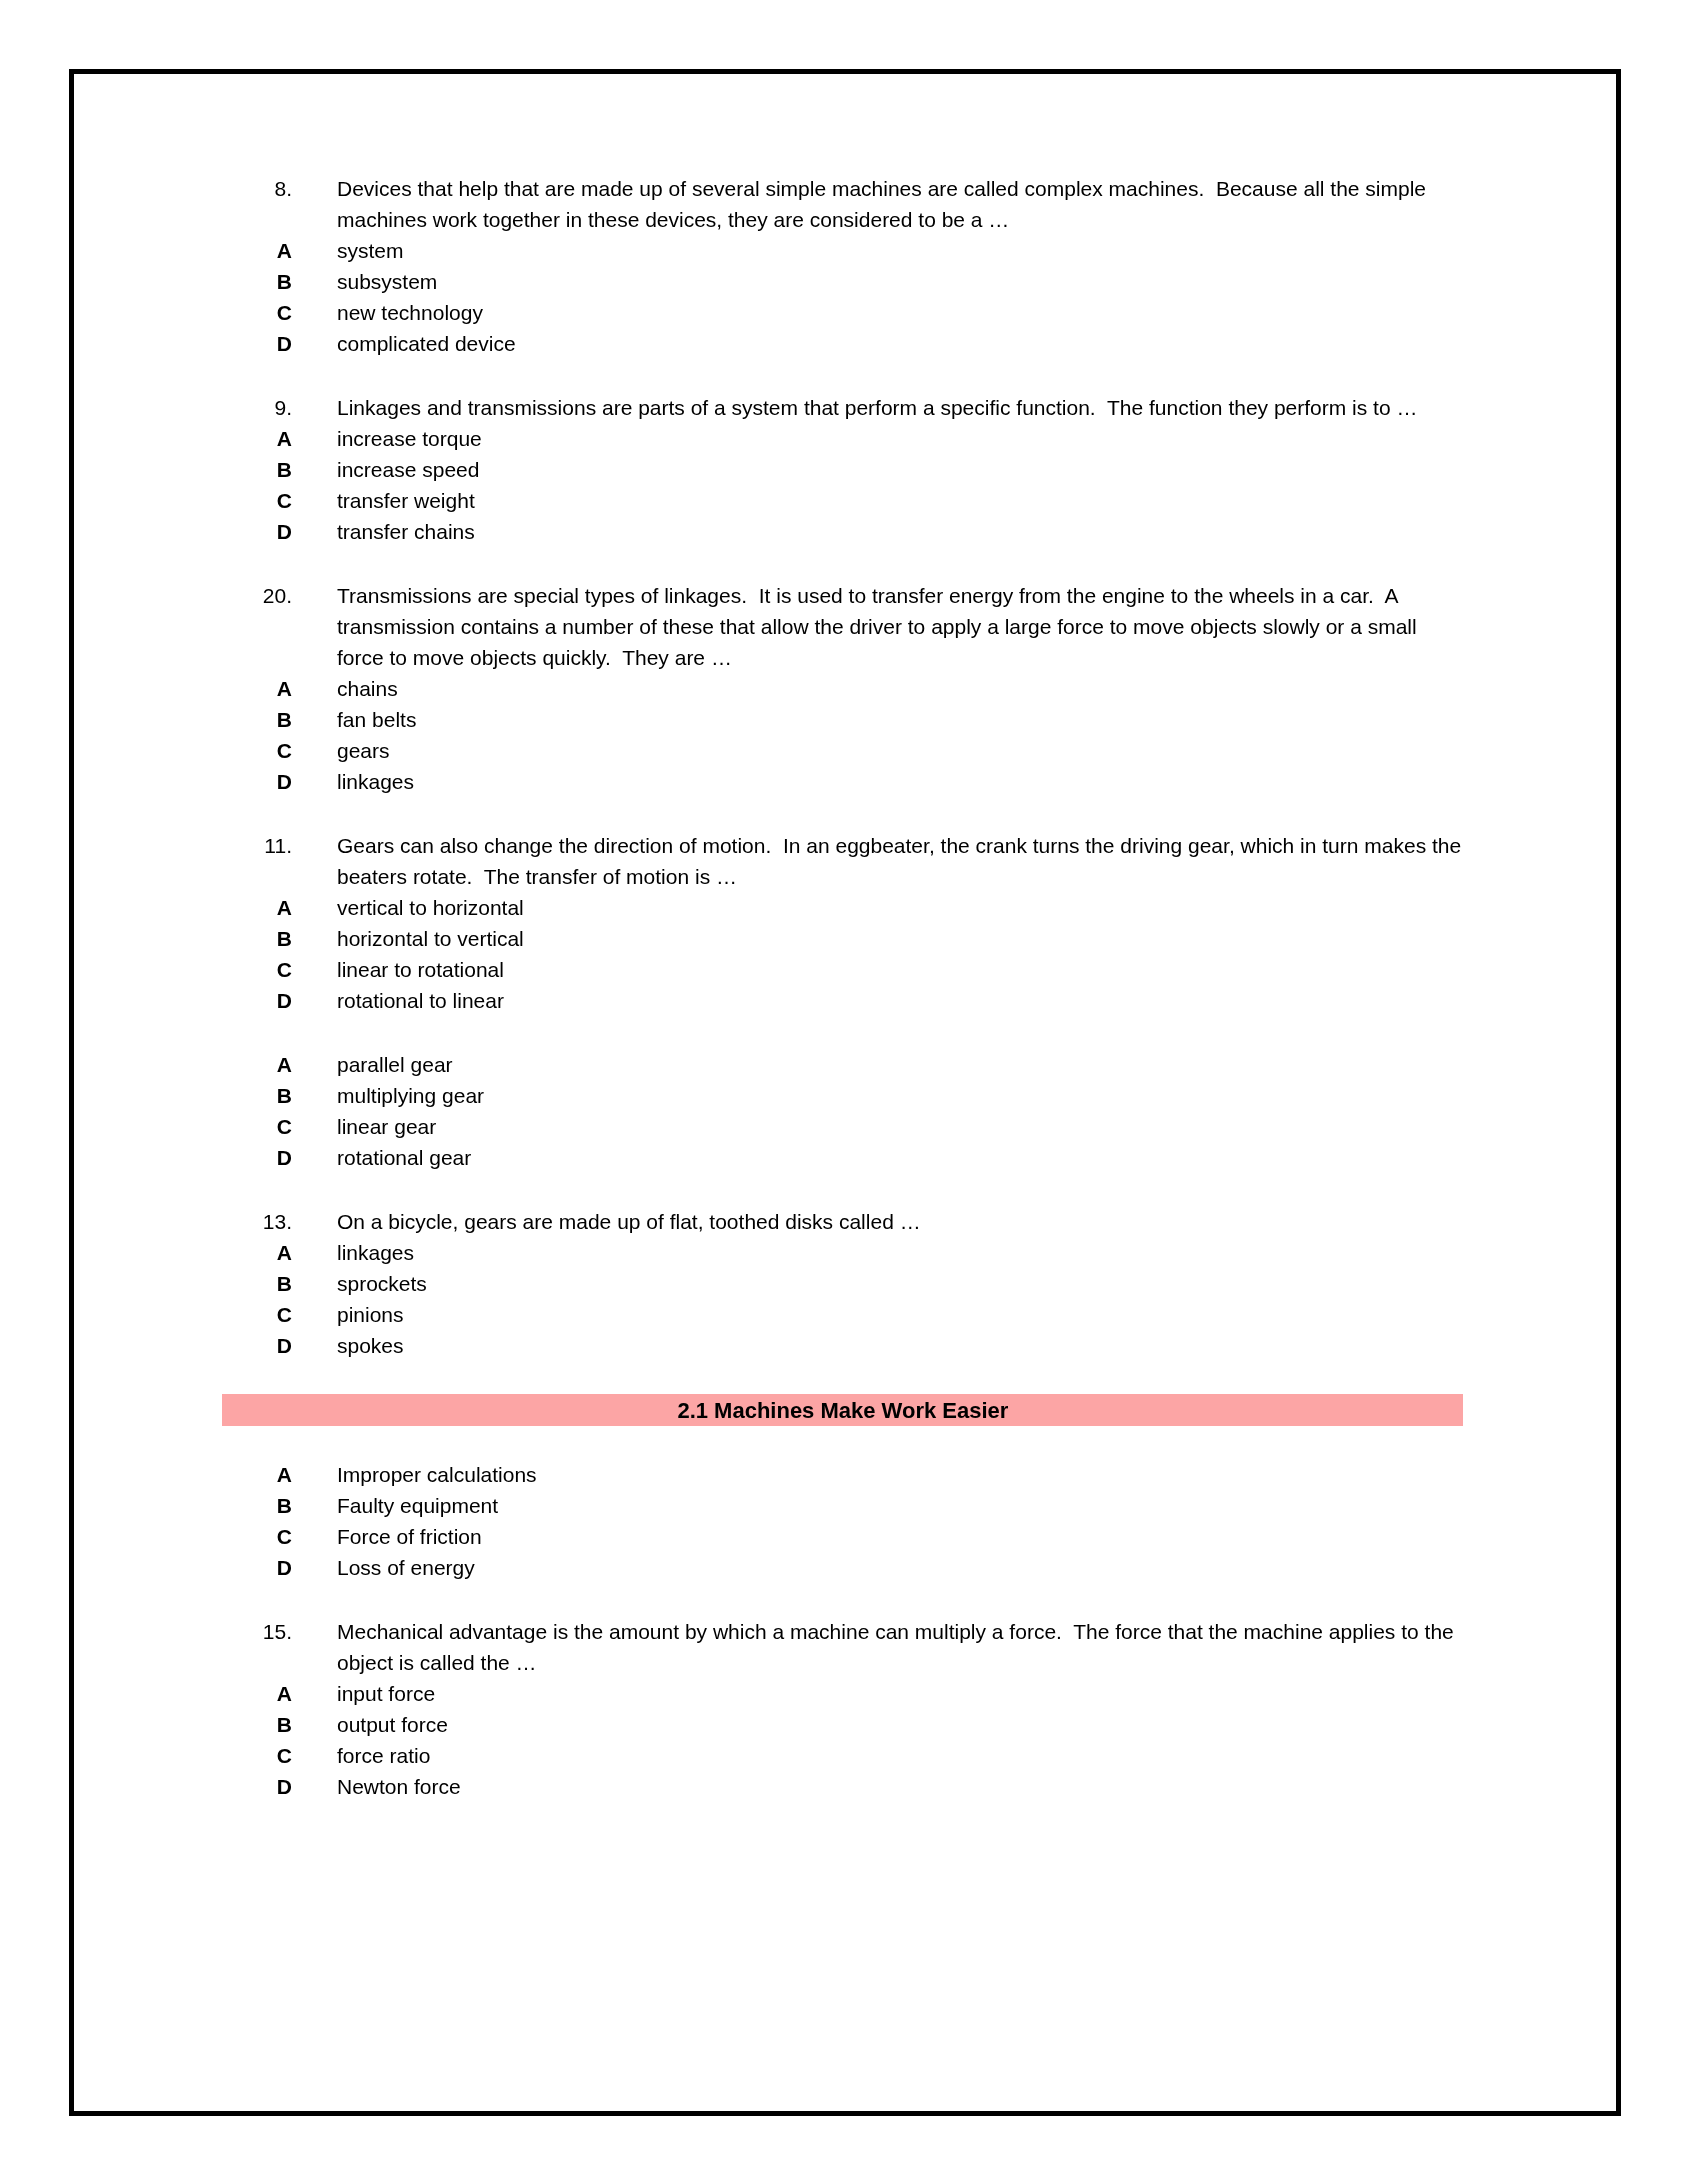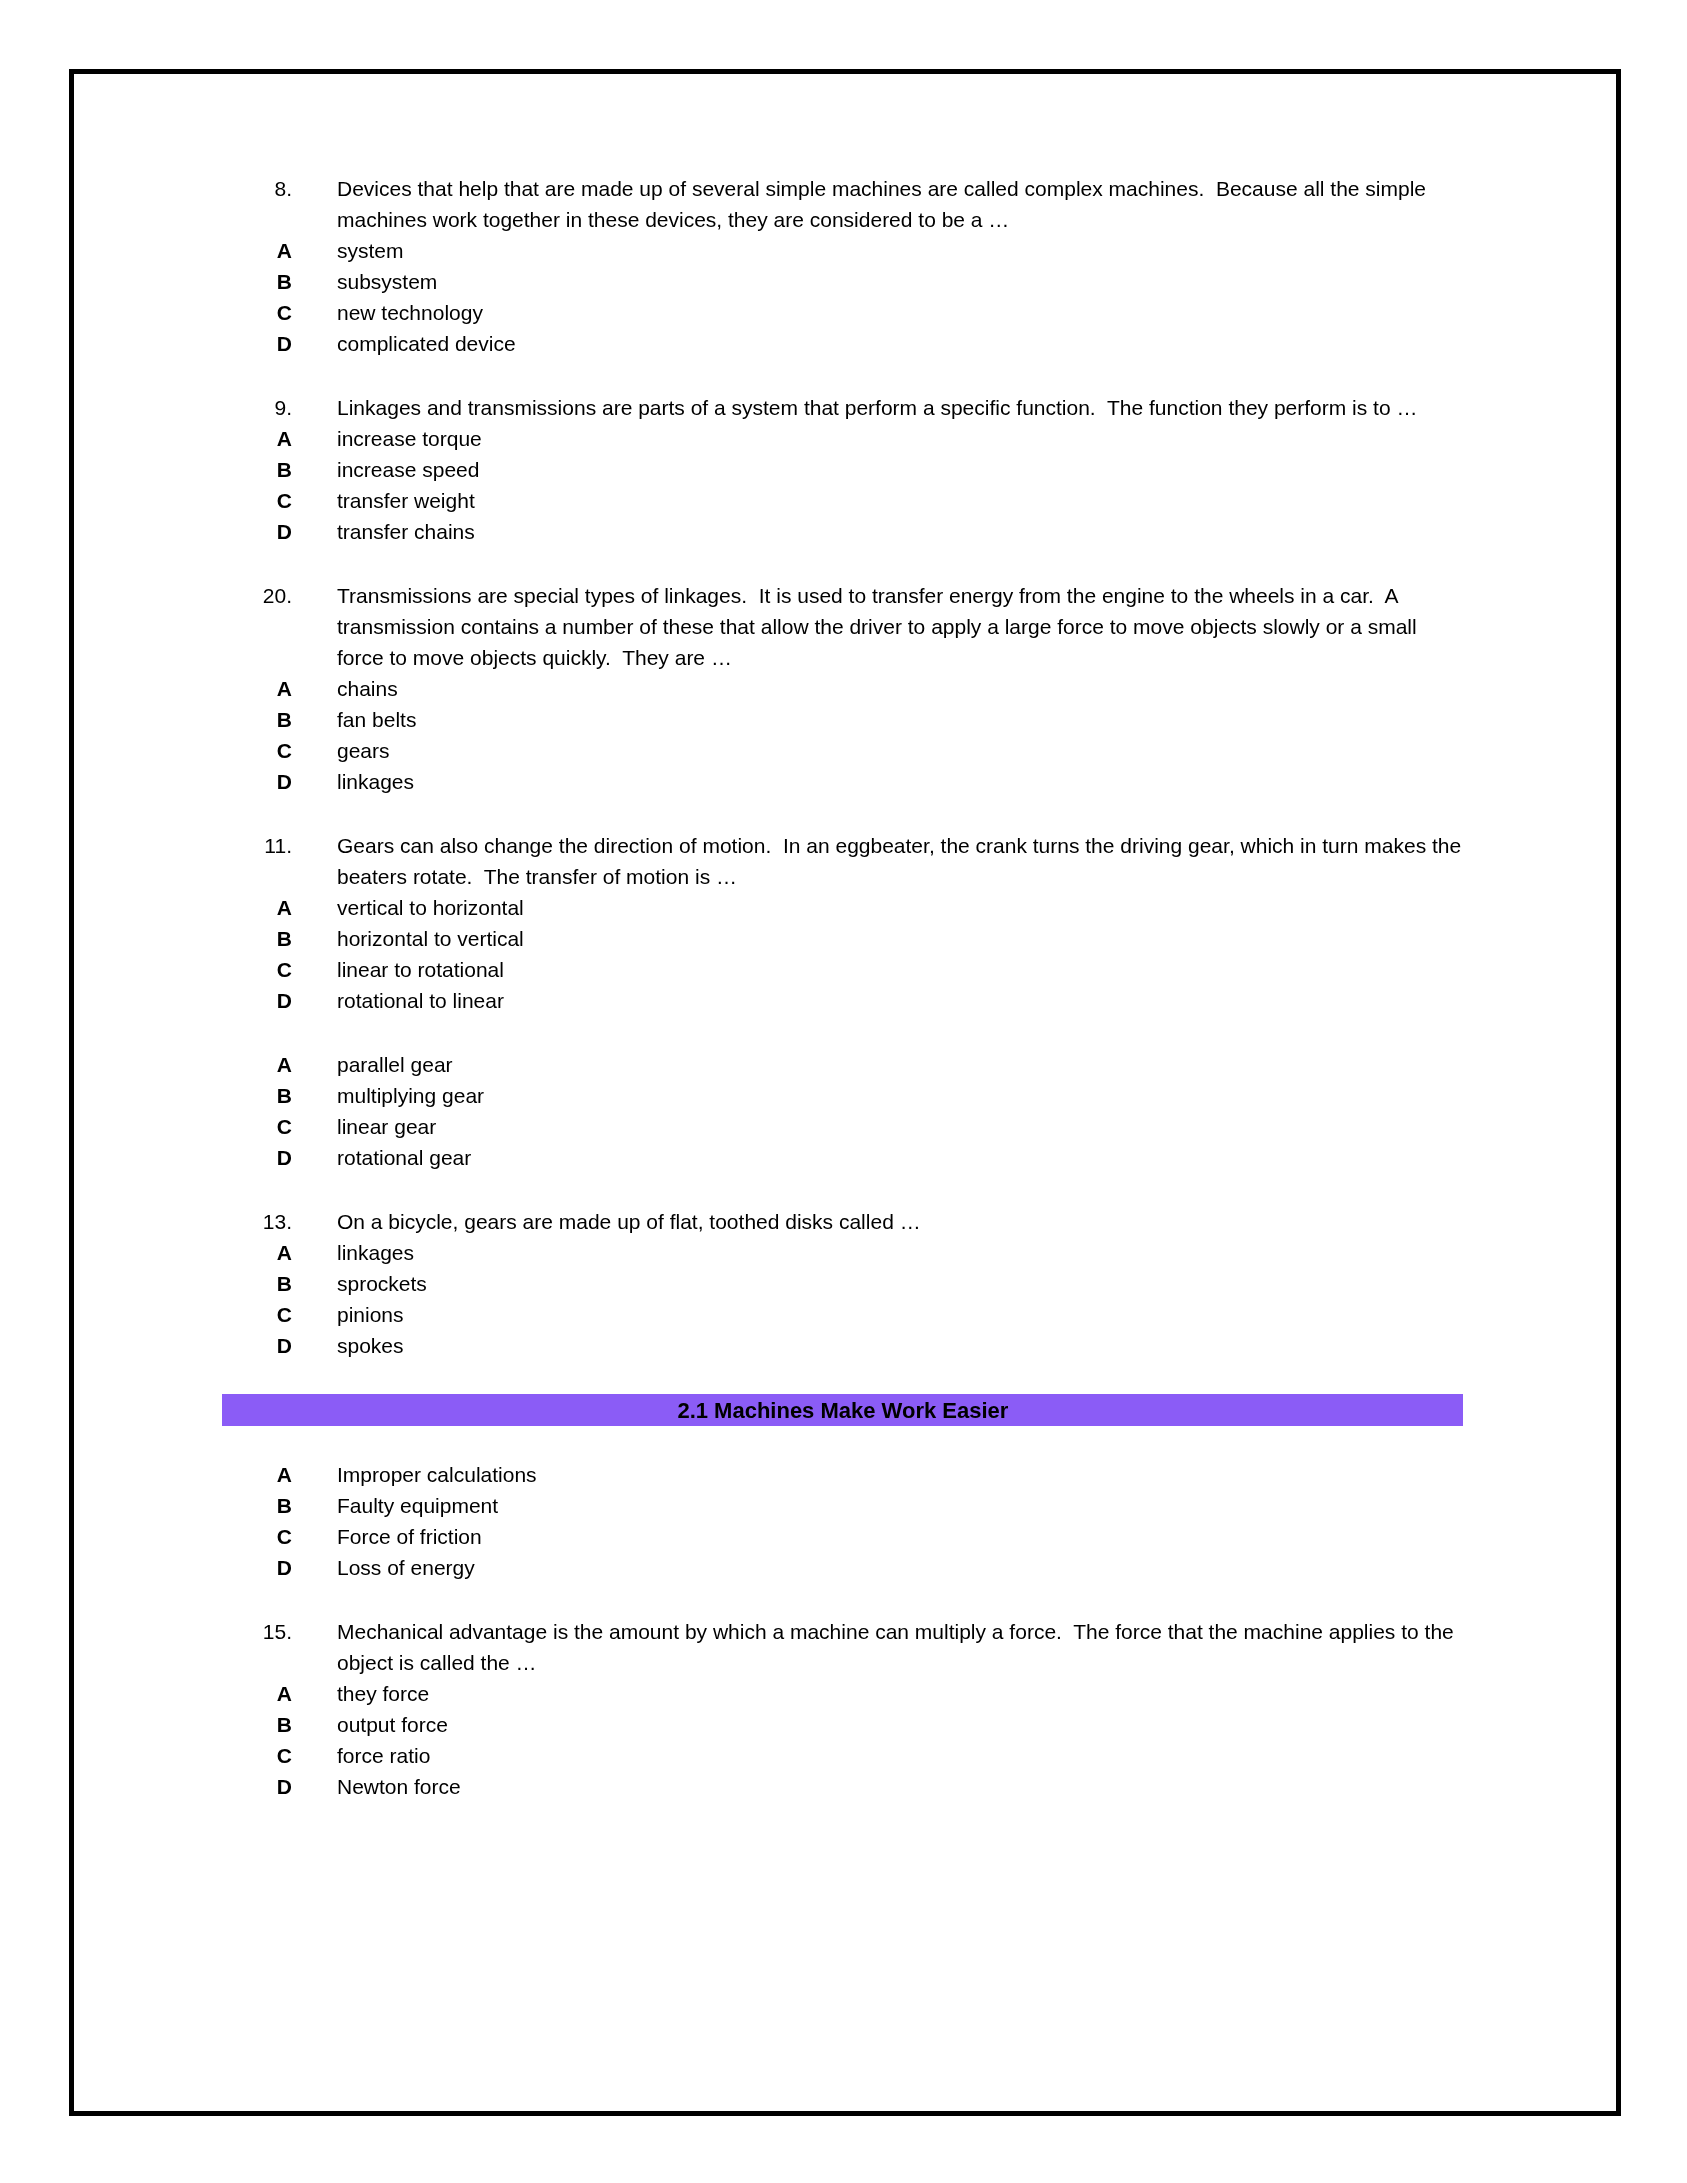--- a/index.html
+++ b/index.html
@@ -191,21 +191,21 @@
     <div class="row">
       <div class="letter">C</div>
       <div class="otext">pinions</div>
     </div>
     <div class="row">
       <div class="letter">D</div>
       <div class="otext">spokes</div>
     </div>
   </div>
 
-  <div class="section-bar" style="background-color: #8b5cf6;">
+  <div class="section-bar" style="background-color: #fca5a5;">
     <span>2.1 Machines Make Work Easier</span>
   </div>
 
   <div class="question">
     <div class="row">
       <div class="letter">A</div>
       <div class="otext">Improper calculations</div>
     </div>
     <div class="row">
       <div class="letter">B</div>
@@ -221,21 +221,21 @@
     </div>
   </div>
 
   <div class="question">
     <div class="row">
       <div class="num">15.</div>
       <div class="qtext">Mechanical advantage is the amount by which a machine can multiply a force.  The force that the machine applies to the object is called the …</div>
     </div>
     <div class="row">
       <div class="letter">A</div>
-      <div class="otext">they force</div>
+      <div class="otext">input force</div>
     </div>
     <div class="row">
       <div class="letter">B</div>
       <div class="otext">output force</div>
     </div>
     <div class="row">
       <div class="letter">C</div>
       <div class="otext">force ratio</div>
     </div>
     <div class="row">

